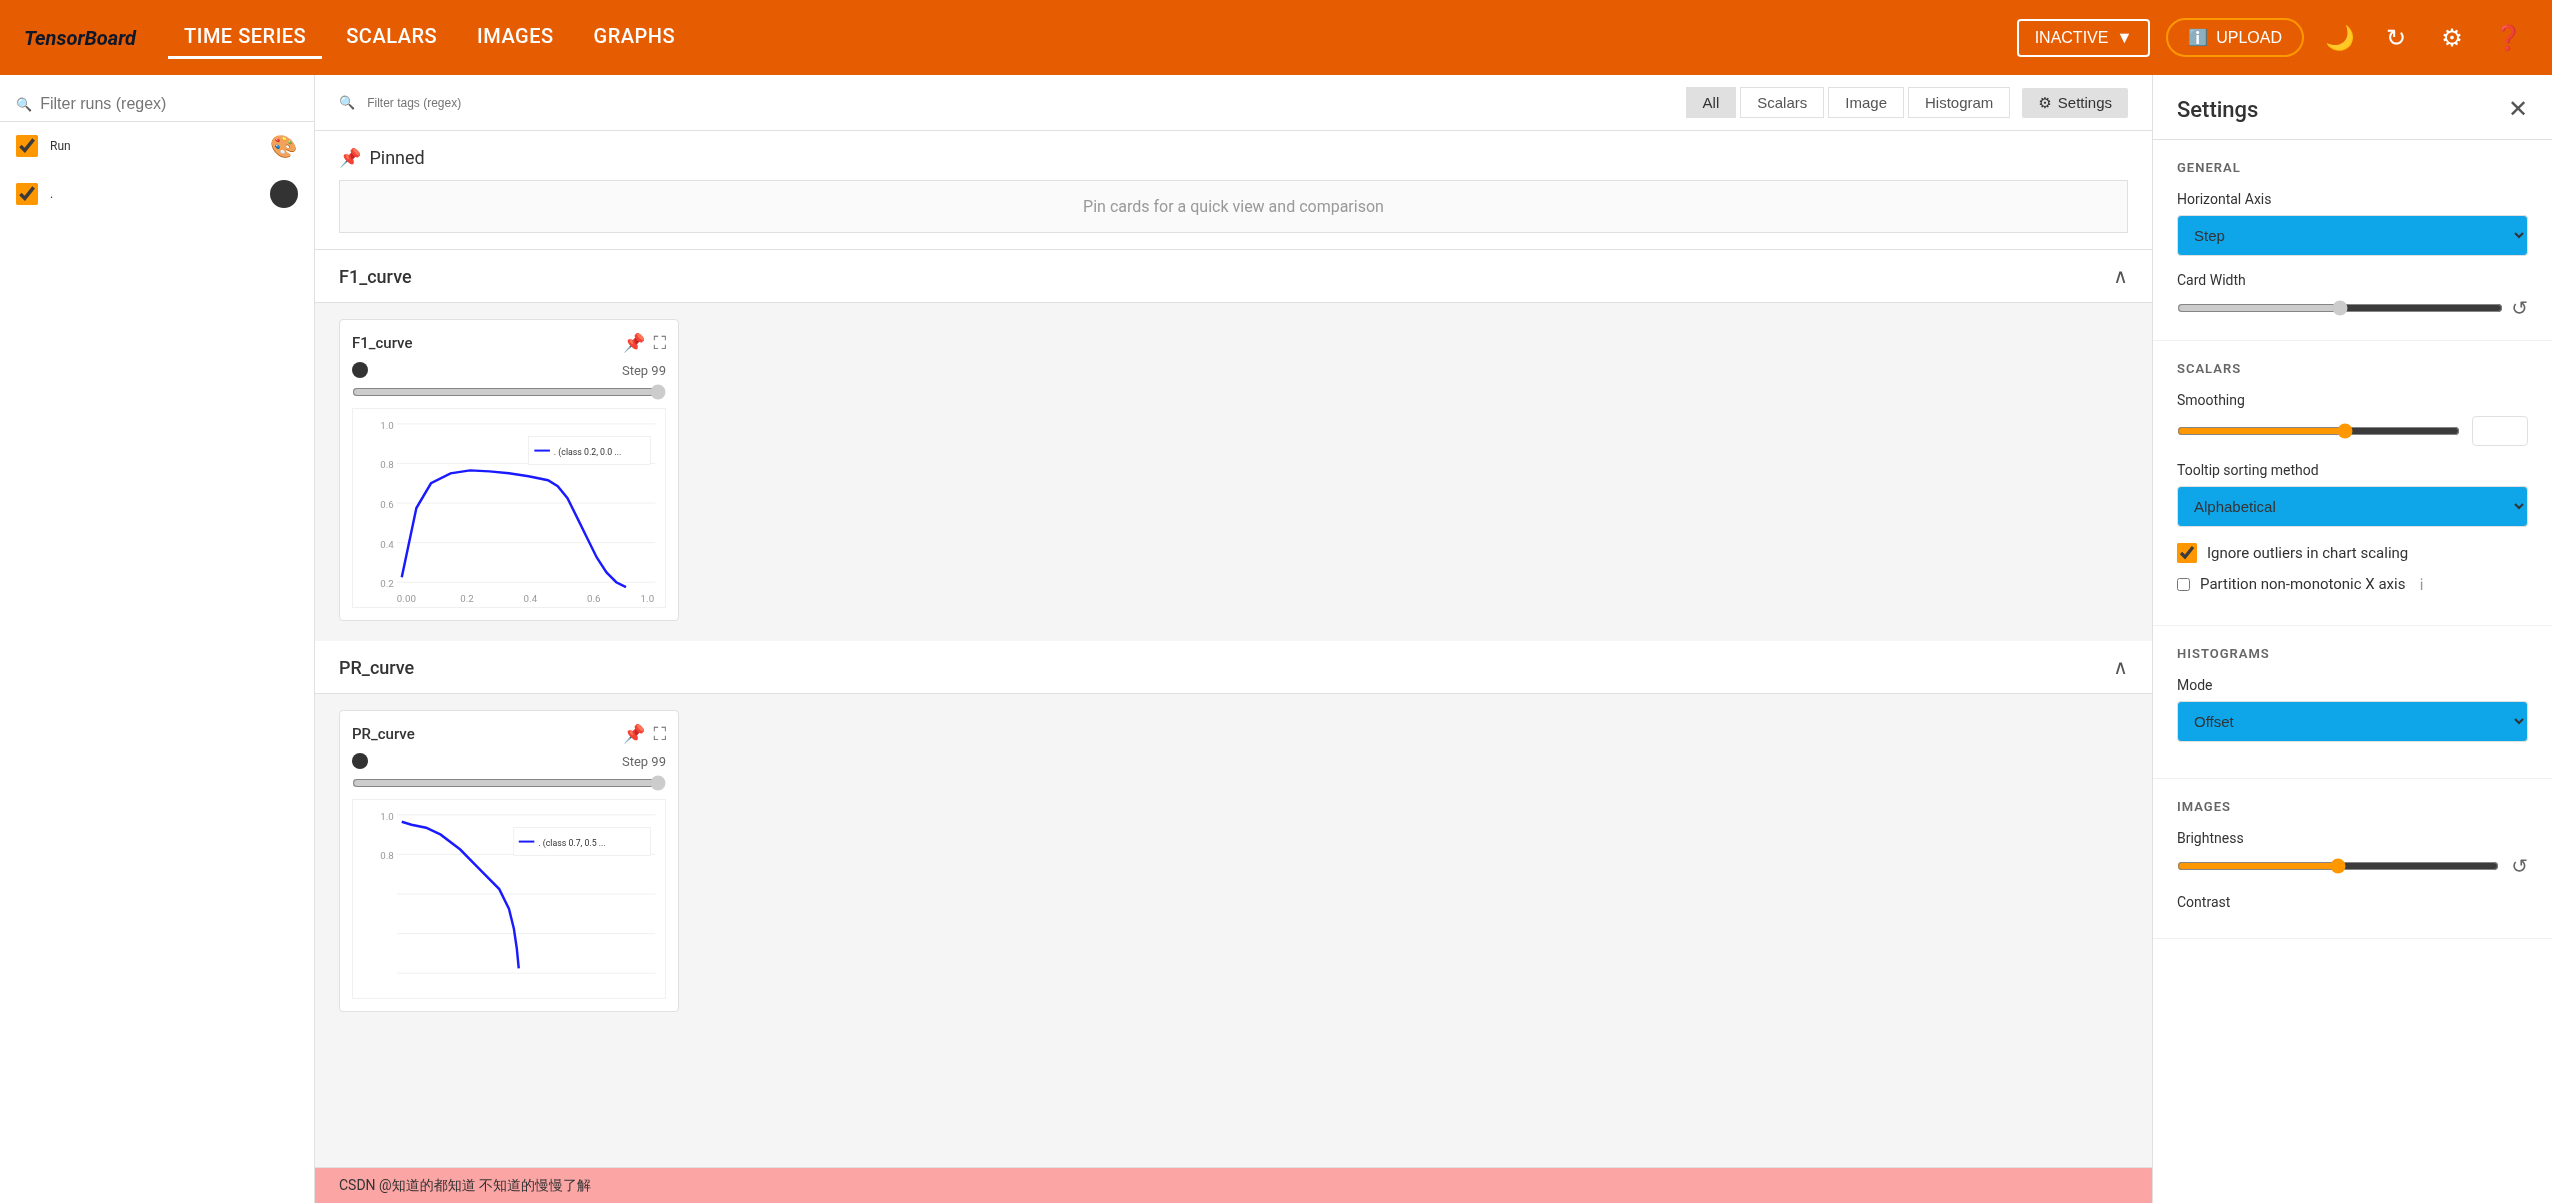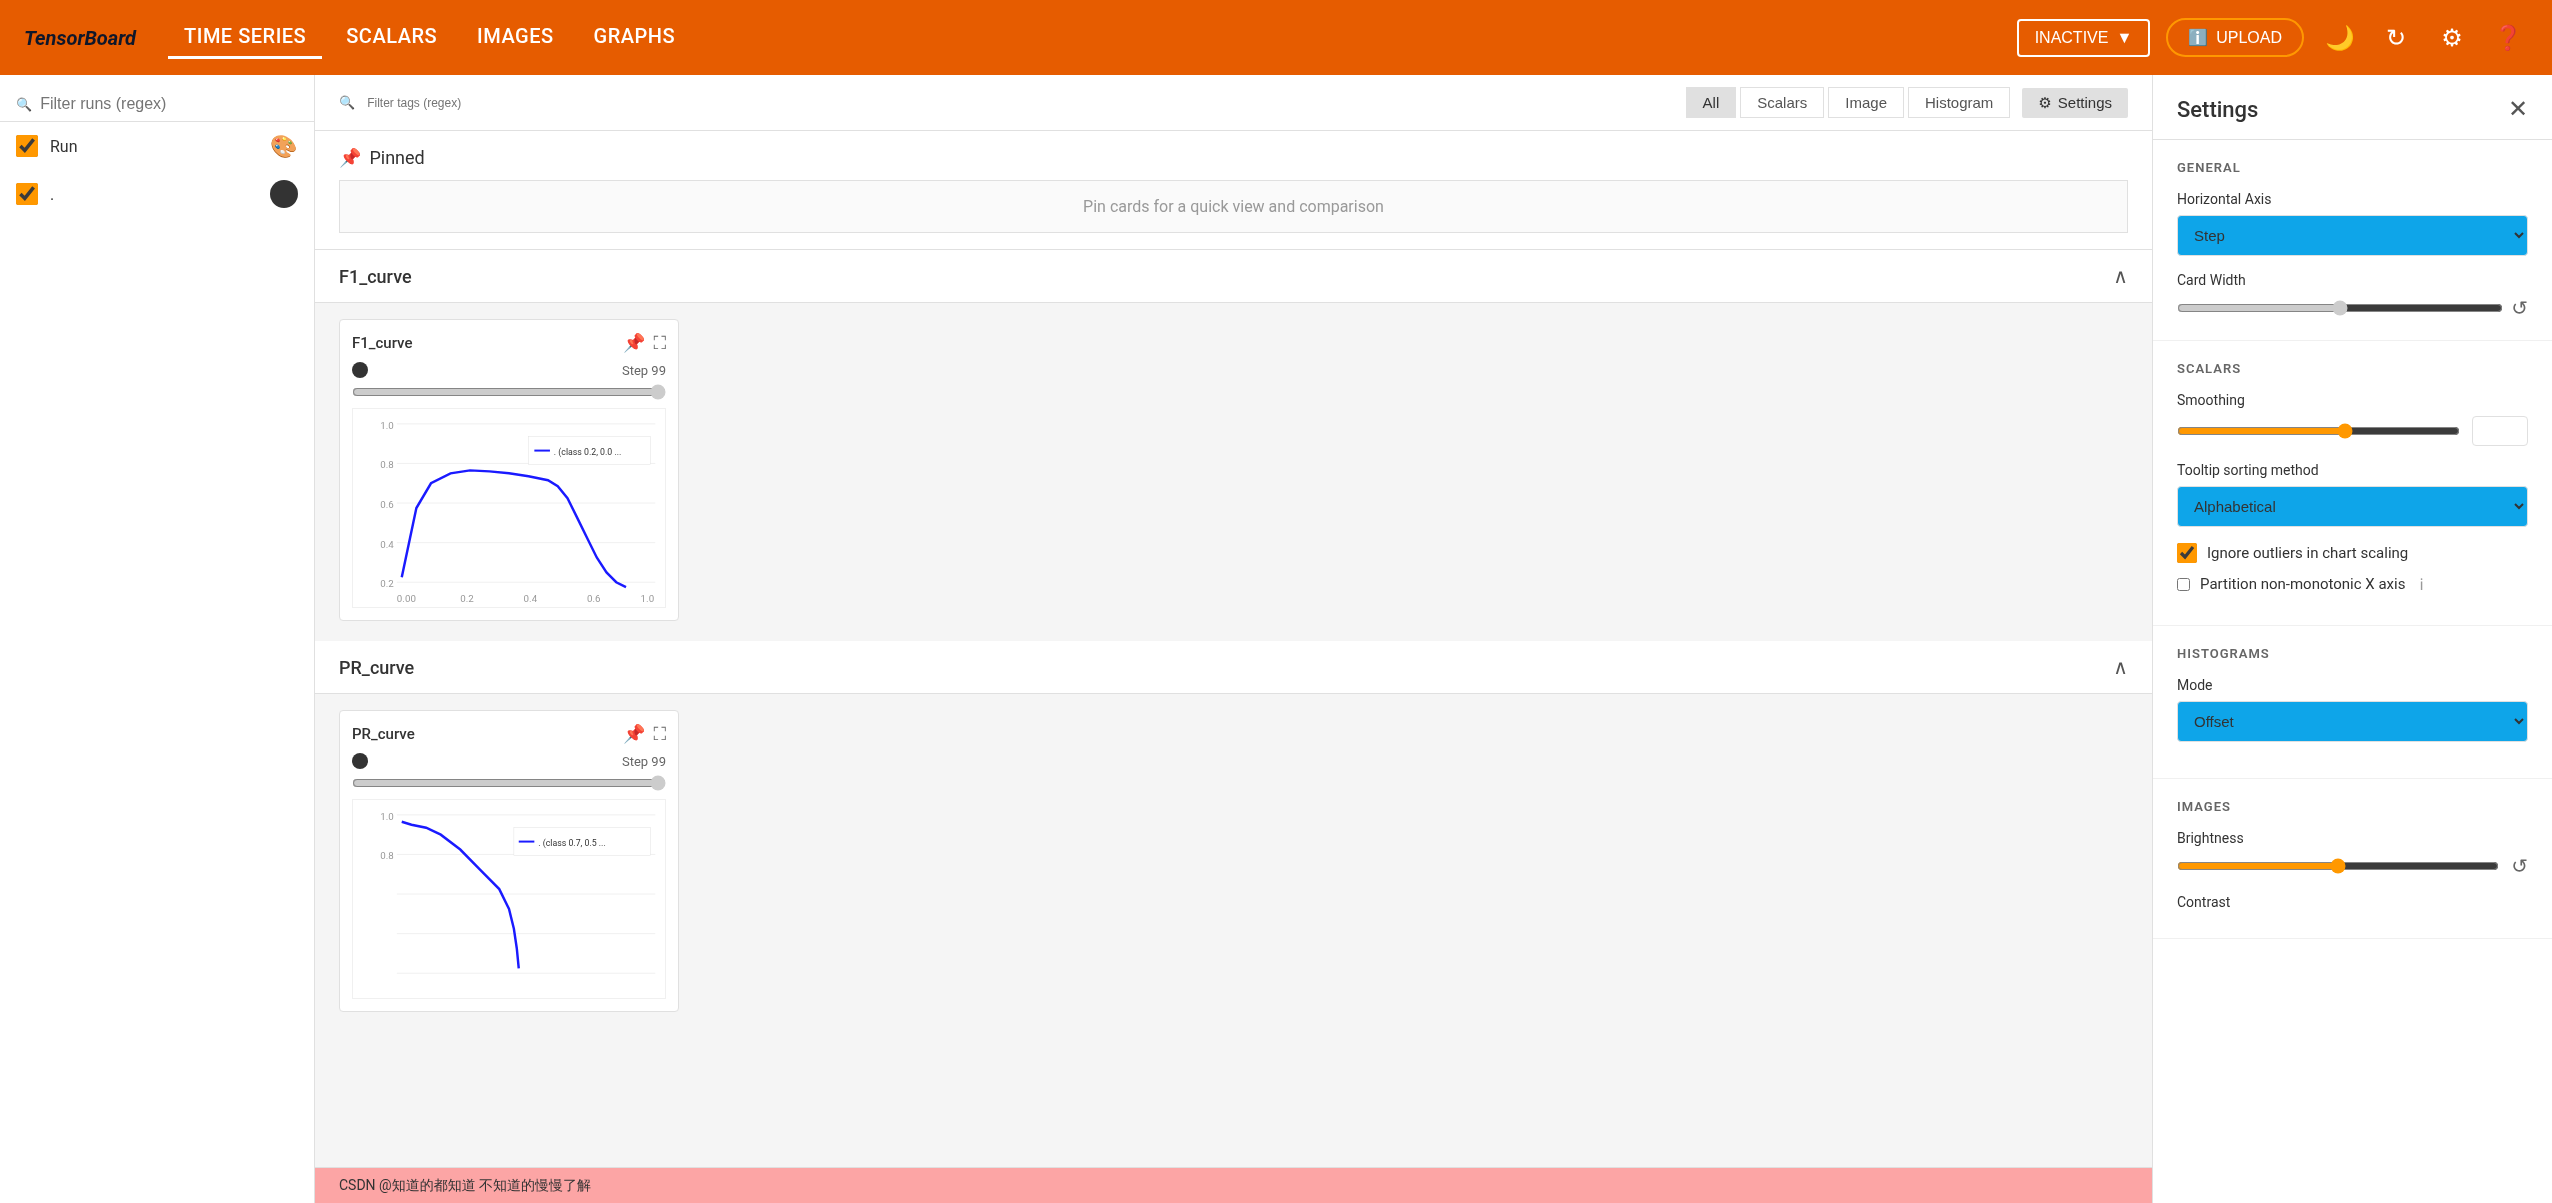--- a/index.html
+++ b/index.html
@@ -117,21 +117,21 @@
       align-items: center;
       padding: 10px 16px;
       gap: 12px;
     }
     .run-checkbox {
       width: 22px;
       height: 22px;
       accent-color: #ff9800;
     }
     .run-label {
-      font-size: 16px;
+      font-size: 12px;
       color: #333;
       flex: 1;
     }
     .run-color-dot {
       width: 28px;
       height: 28px;
       border-radius: 50%;
       display: flex;
       align-items: center;
       justify-content: center;

